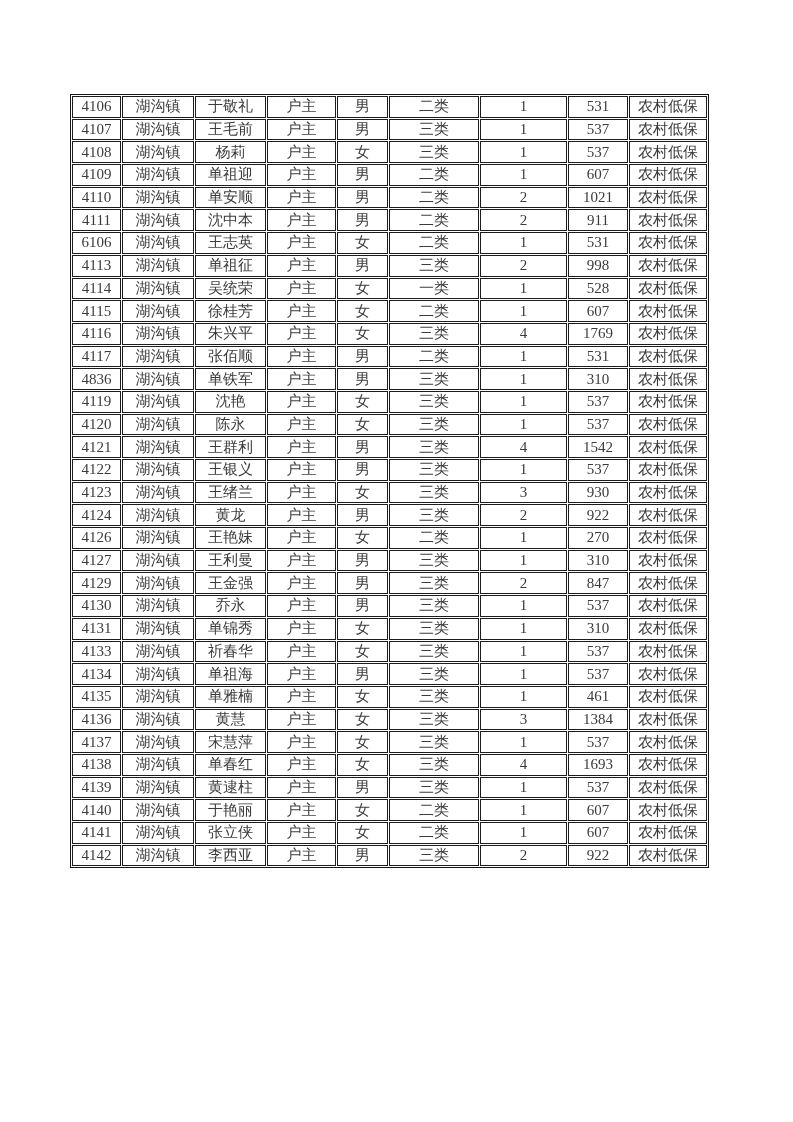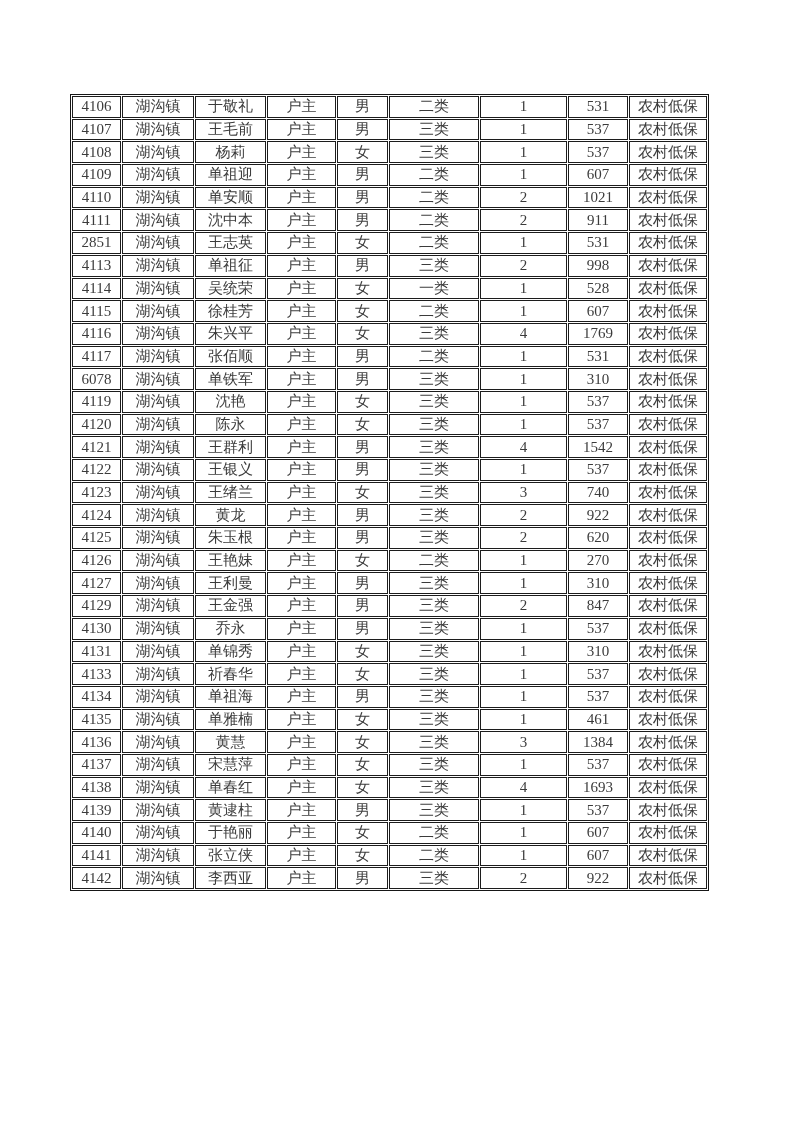--- a/index.html
+++ b/index.html
@@ -120,21 +120,21 @@
           <td>湖沟镇</td>
           <td>沈中本</td>
           <td>户主</td>
           <td>男</td>
           <td>二类</td>
           <td>2</td>
           <td>911</td>
           <td>农村低保</td>
         </tr>
         <tr>
-          <td>2851</td>
+          <td>6106</td>
           <td>湖沟镇</td>
           <td>王志英</td>
           <td>户主</td>
           <td>女</td>
           <td>二类</td>
           <td>1</td>
           <td>531</td>
           <td>农村低保</td>
         </tr>
         <tr>
@@ -186,21 +186,21 @@
           <td>湖沟镇</td>
           <td>张佰顺</td>
           <td>户主</td>
           <td>男</td>
           <td>二类</td>
           <td>1</td>
           <td>531</td>
           <td>农村低保</td>
         </tr>
         <tr>
-          <td>6078</td>
+          <td>4836</td>
           <td>湖沟镇</td>
           <td>单铁军</td>
           <td>户主</td>
           <td>男</td>
           <td>三类</td>
           <td>1</td>
           <td>310</td>
           <td>农村低保</td>
         </tr>
         <tr>
@@ -248,43 +248,32 @@
           <td>农村低保</td>
         </tr>
         <tr>
           <td>4123</td>
           <td>湖沟镇</td>
           <td>王绪兰</td>
           <td>户主</td>
           <td>女</td>
           <td>三类</td>
           <td>3</td>
-          <td>740</td>
+          <td>930</td>
           <td>农村低保</td>
         </tr>
         <tr>
           <td>4124</td>
           <td>湖沟镇</td>
           <td>黄龙</td>
           <td>户主</td>
           <td>男</td>
           <td>三类</td>
           <td>2</td>
           <td>922</td>
-          <td>农村低保</td>
-        </tr>
-        <tr>
-          <td>4125</td>
-          <td>湖沟镇</td>
-          <td>朱玉根</td>
-          <td>户主</td>
-          <td>男</td>
-          <td>三类</td>
-          <td>2</td>
-          <td>620</td>
           <td>农村低保</td>
         </tr>
         <tr>
           <td>4126</td>
           <td>湖沟镇</td>
           <td>王艳妹</td>
           <td>户主</td>
           <td>女</td>
           <td>二类</td>
           <td>1</td>

